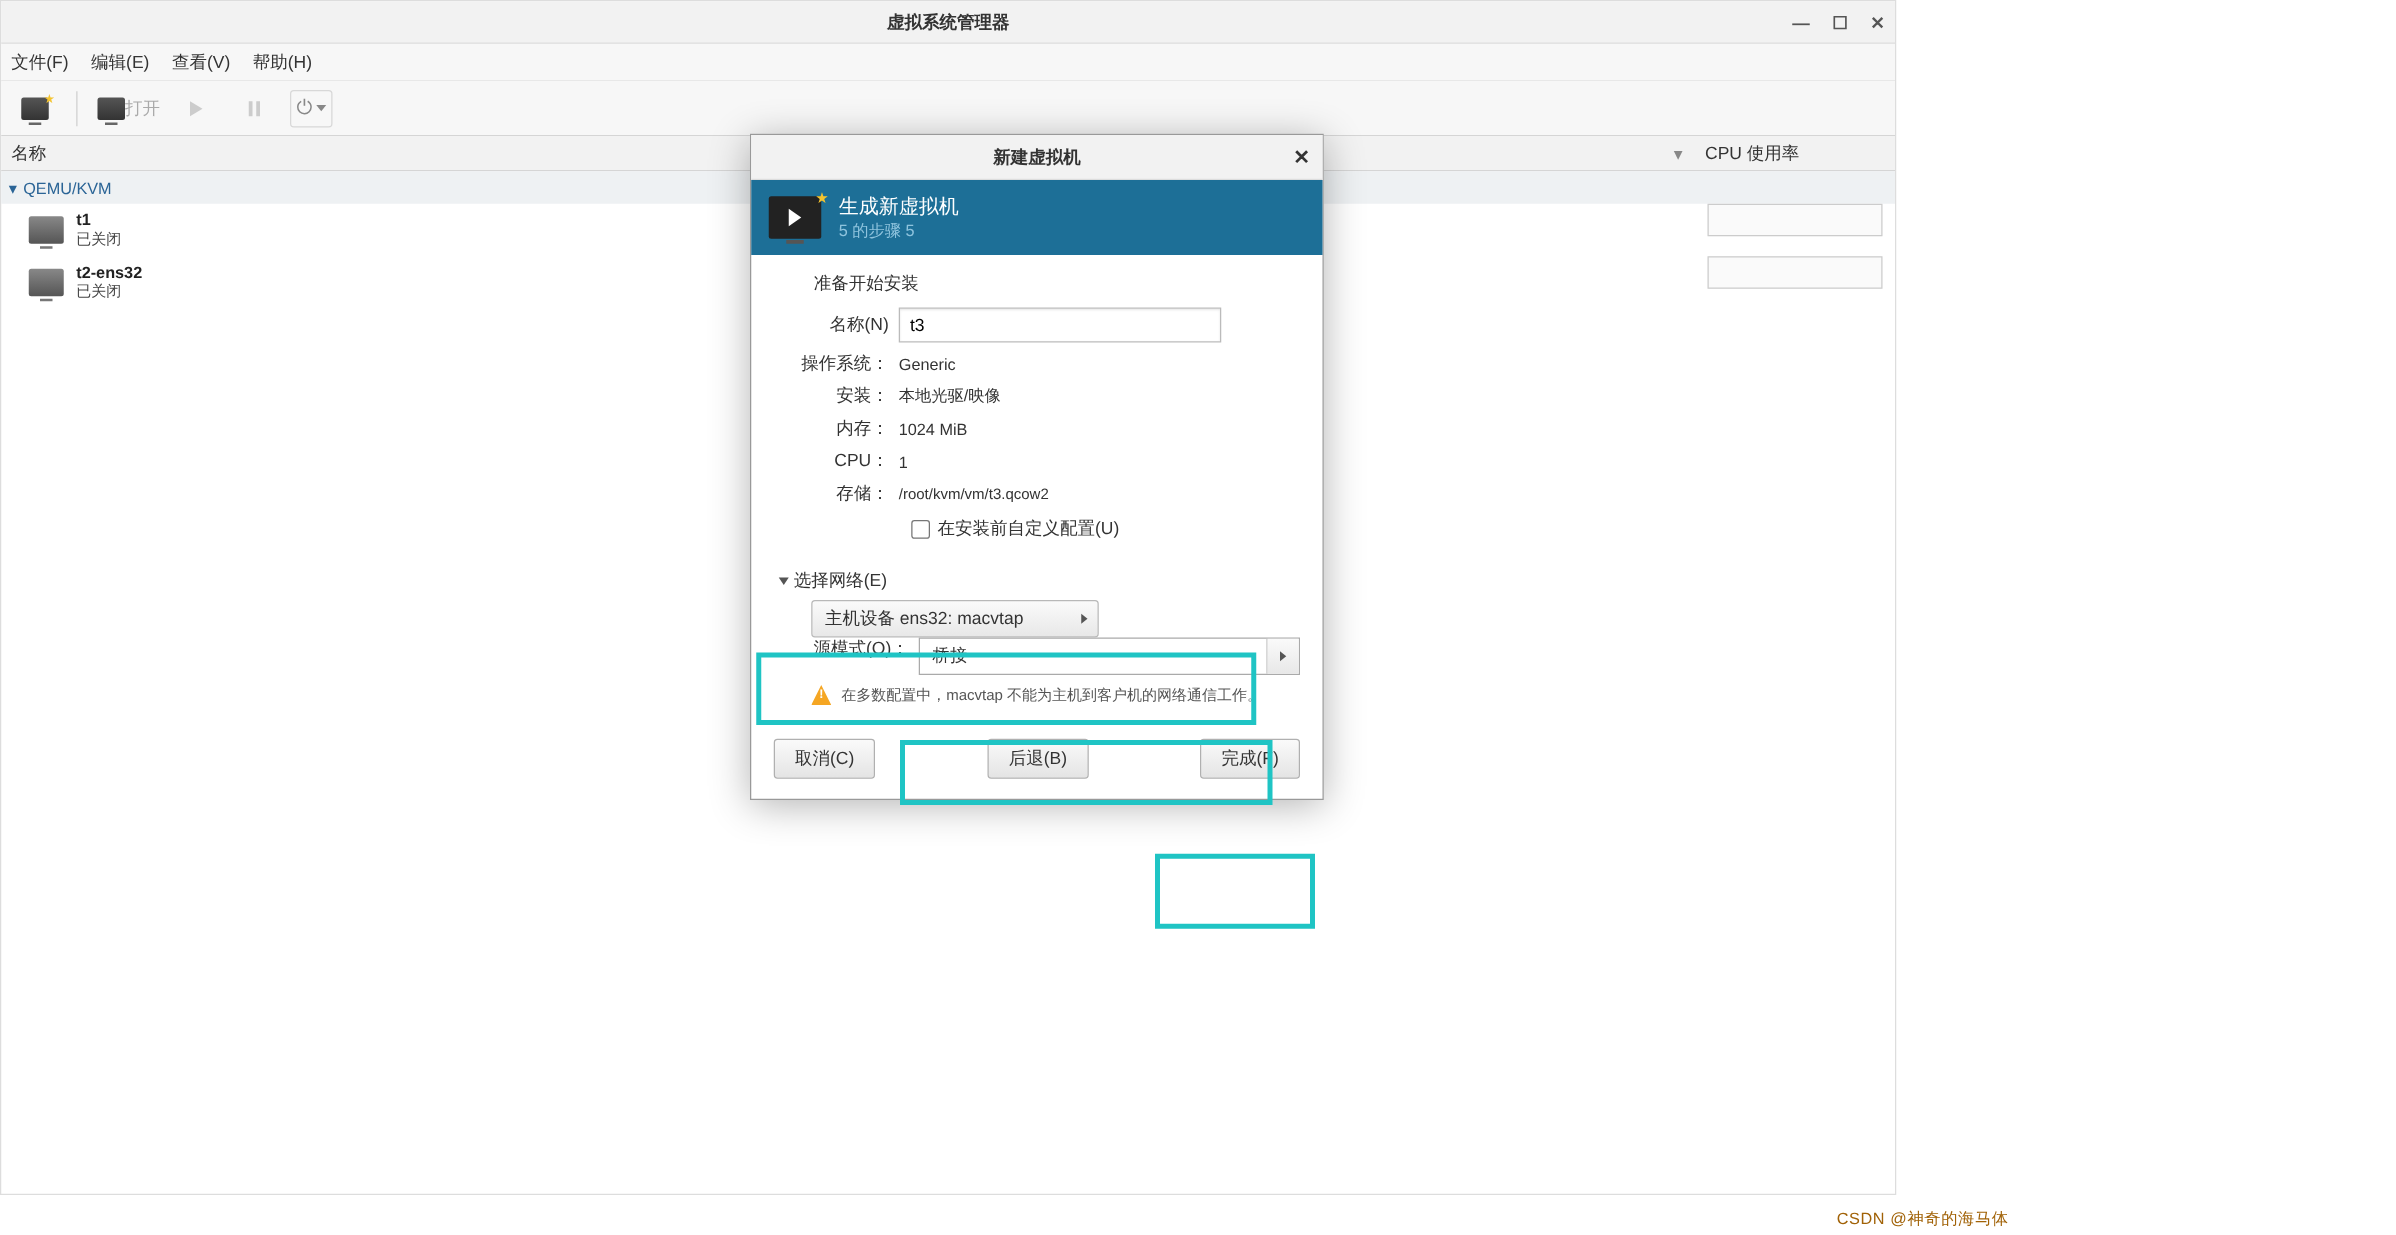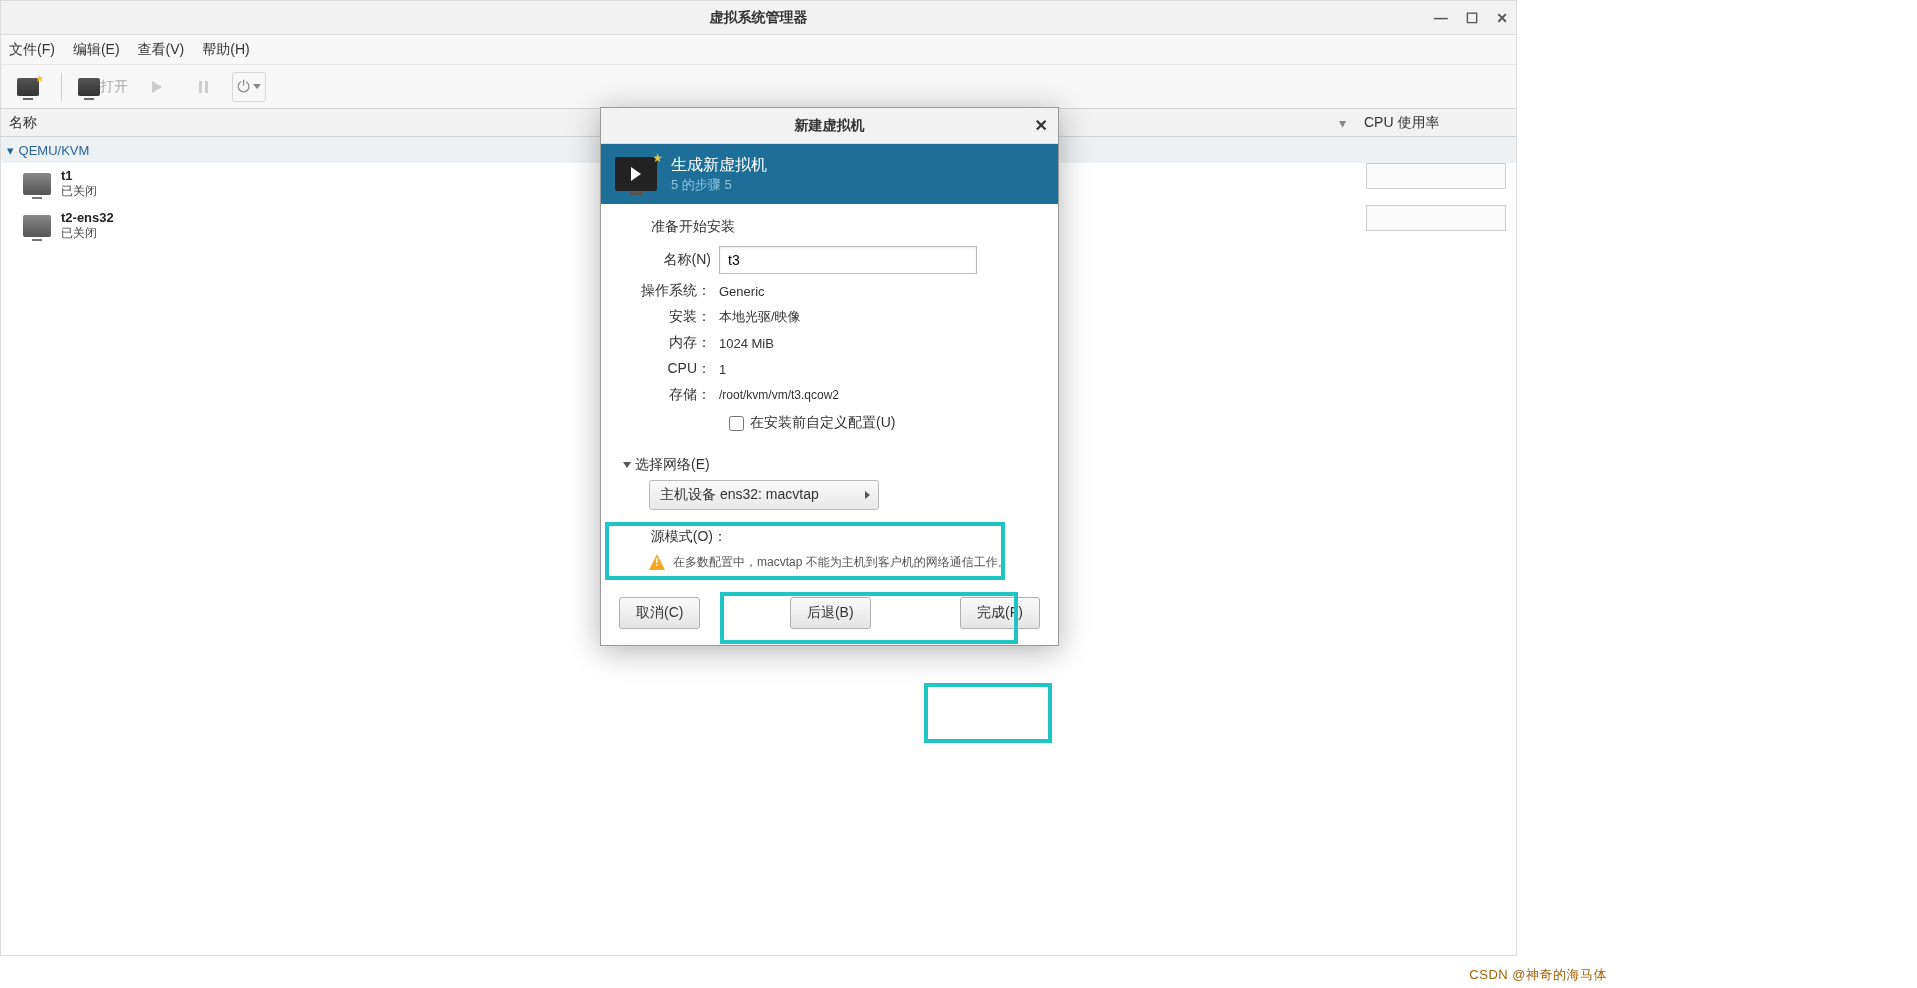--- a/index.html
+++ b/index.html
@@ -66,21 +66,21 @@
 .hl-net { left: 605px; top: 522px; width: 400px; height: 58px; }
 .hl-mode { left: 720px; top: 592px; width: 298px; height: 52px; }
 .hl-finish { left: 924px; top: 683px; width: 128px; height: 60px; }
 
 .net-section { margin-top: 24px; }
 .expand-row { display: flex; align-items: center; font-size: 14px; color: #333; gap: 4px; margin-bottom: 6px; padding-left: 4px; cursor: pointer; }
 .expand-arrow { width: 0; height: 0; border-left: 4px solid transparent; border-right: 4px solid transparent; border-top: 6px solid #555; }
 .combo-btn { height: 30px; border: 1px solid #b8b8b8; background: linear-gradient(#fafafa,#e8e8e8); display: flex; align-items: center; padding: 0 10px; gap: 8px; font-size: 14px; color: #333; cursor: pointer; border-radius: 3px; position: relative; }
 .combo-btn .combo-arrow-r { position: absolute; right: 8px; width: 0; height: 0; border-top: 4px solid transparent; border-bottom: 4px solid transparent; border-left: 5px solid #555; }
 .net-combo { margin-left: 30px; width: 230px; }
-.mode-row { display: flex; align-items: flex-start; margin-top: 18px; }
+.mode-row { display: flex; align-items: flex-start; }
 .mode-label { width: 116px; text-align: right; padding-right: 8px; font-size: 14px; }
 .mode-combo { flex: 1; height: 30px; border: 1px solid #aaa; display: flex; align-items: center; font-size: 14px; background: #fff; }
 .mode-combo .text { flex: 1; padding-left: 10px; }
 .mode-combo .arrow-box { width: 26px; height: 100%; border-left: 1px solid #ccc; background: linear-gradient(#fafafa,#e8e8e8); display: flex; align-items: center; justify-content: center; cursor: pointer; }
 .mode-combo .arrow-box span { width: 0; height: 0; border-top: 4px solid transparent; border-bottom: 4px solid transparent; border-left: 5px solid #555; }
 .warn-row { display: flex; gap: 8px; margin-top: 8px; padding-left: 30px; font-size: 12px; color: #555; }
 .warn-icon { width: 16px; height: 16px; background: #f5a623; clip-path: polygon(50% 0, 100% 100%, 0 100%); position: relative; flex-shrink: 0; }
 .warn-icon::after { content: '!'; position: absolute; left: 50%; top: 52%; transform: translate(-50%,-50%); color: #fff; font-size: 10px; font-weight: bold; }
 
 .dialog-buttons { display: flex; justify-content: space-between; gap: 20px; padding: 14px 18px 16px; }
@@ -208,20 +208,26 @@
       <div class="expand-row">
         <span class="expand-arrow"></span>
         <span>选择网络(E)</span>
       </div>
       <div class="combo-btn net-combo">
         <span>主机设备 ens32: macvtap</span>
         <span class="combo-arrow-r"></span>
       </div>
       <div class="mode-row">
         <div class="mode-label">源模式(O)：</div>
+        <div class="mode-combo">
+          <span class="text">桥接</span>
+          <div class="arrow-box">
+              <span></span>
+            </div>
+        </div>
       </div>
       <div class="warn-row">
         <div class="warn-icon"></div>
         <span>在多数配置中，macvtap 不能为主机到客户机的网络通信工作。</span>
       </div>
     </div>
   </div>
   <div class="dialog-buttons">
     <div class="btn">取消(C)</div>
     <div class="btn">后退(B)</div>

